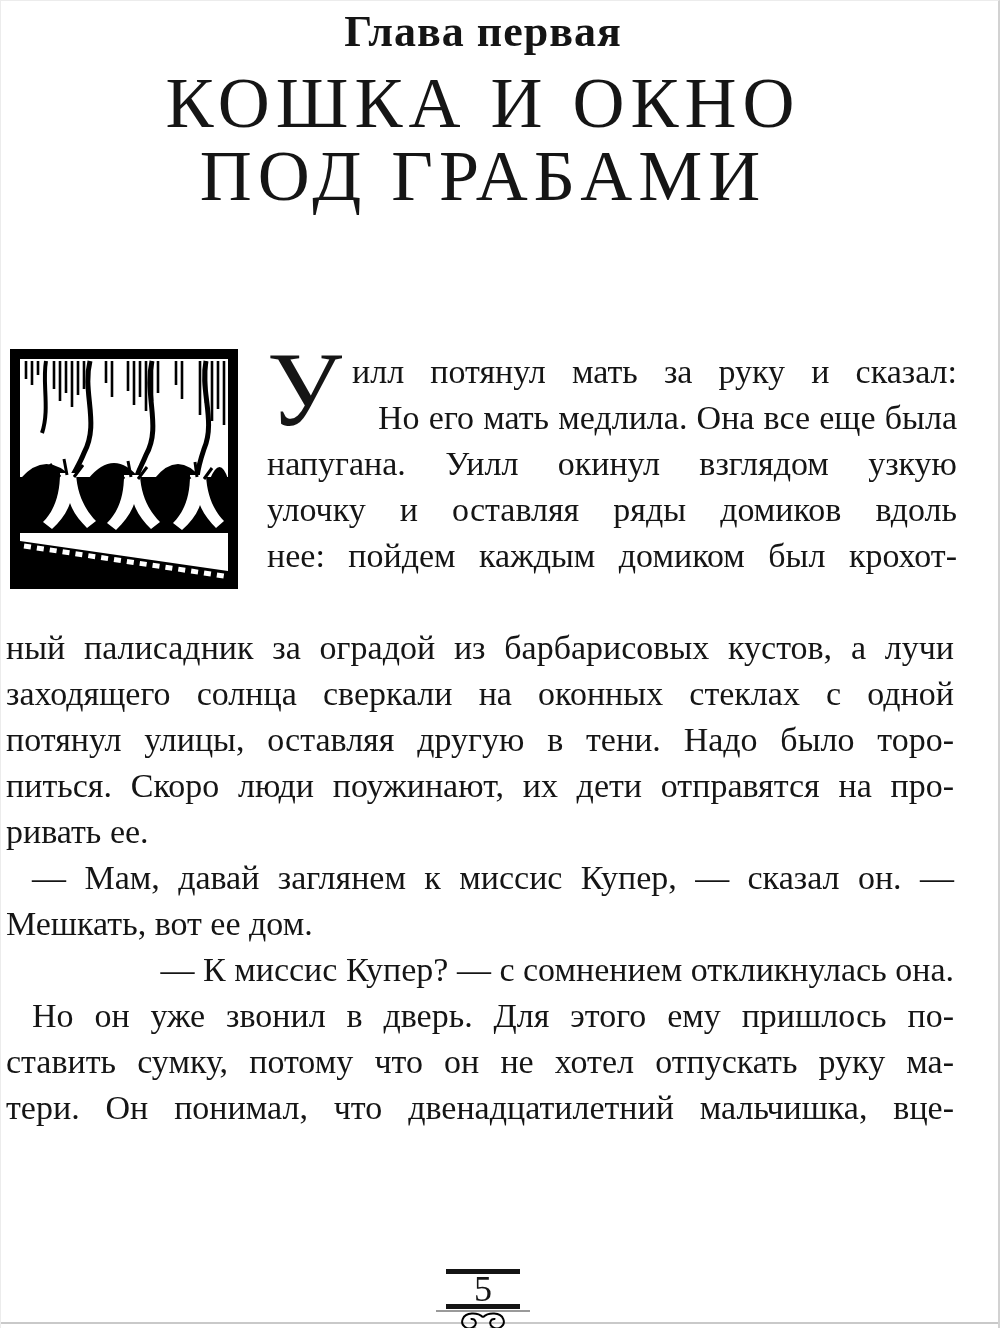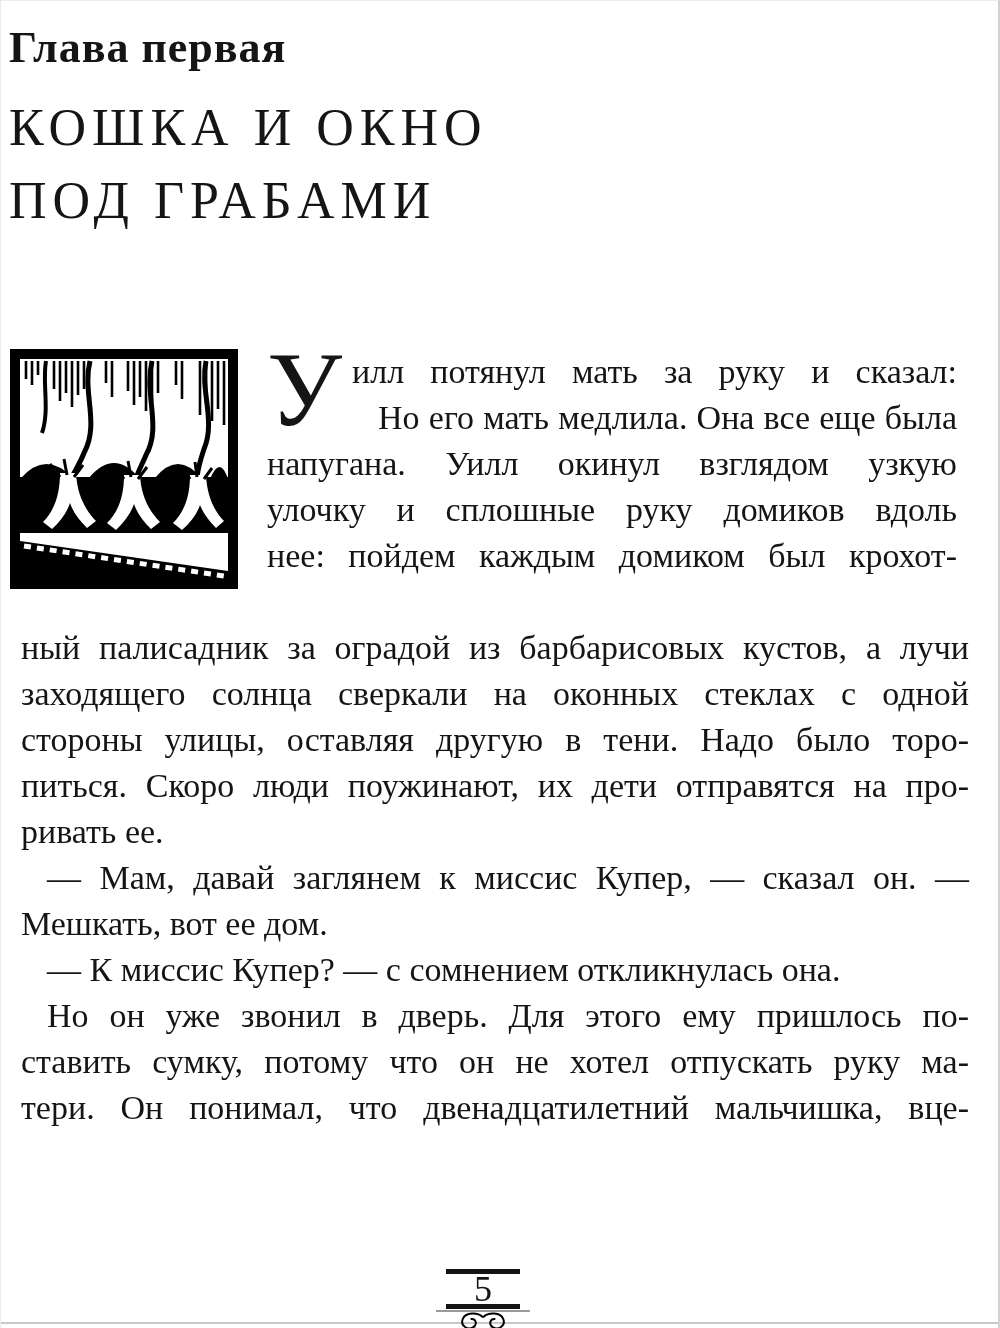--- a/index.html
+++ b/index.html
@@ -9,29 +9,29 @@
     background:#fff;
     overflow:hidden;
     box-sizing:border-box;
     border-top:1px solid #ececec;
     border-left:1px solid #ececec;
     border-right:2px solid #d2d2d2;
     font-family:"Liberation Serif", serif;
     color:#151515;
   }
   
-  .heading{position:absolute;top:16px;left:8px;width:948px;text-align:left;}
+  .heading{position:absolute;top:0;left:8px;width:948px;text-align:center;}
   .chapter-label{
     margin-top:4px;
     font-size:44px;line-height:54px;font-weight:bold;
     letter-spacing:1px;
   }
   .chapter-title{
-    margin-top:16px;
-    font-size:52px;line-height:73px;font-weight:normal;
+    margin-top:8px;
+    font-size:72px;line-height:73px;font-weight:normal;
     letter-spacing:6px;
     transform-origin:top center;
   }
   
   .opening{
     position:absolute;top:348px;left:8px;width:948px;
     display:flex;align-items:flex-start;
   }
   .illustration{flex:0 0 230px;margin-right:28px;}
   .opening-text{flex:1 1 auto;min-width:0;}
@@ -43,22 +43,22 @@
     font-weight:normal;
   }
   
   .line{
     height:46px;line-height:46px;
     font-size:34px;
     white-space:normal;
     text-align:left;
   }
   .line.j{text-align:justify;text-align-last:justify;font-family:Liberation Serif, serif;}
-  .line.ind{text-indent:26px;}
-  .body-lines{position:absolute;top:624px;left:20px;width:948px;}
+  .line.ind{text-indent:26px;text-align:right;}
+  .body-lines{position:absolute;top:624px;left:5px;width:948px;}
   
   .footer{
     position:absolute;top:1268px;left:8px;width:948px;
     display:flex;flex-direction:column;align-items:center;
     z-index:2;
   }
   .rule-thick{width:74px;height:5px;background:#141414;}
   .pagenum{font-size:36px;line-height:28px;margin:1px 0;}
   .rule-thin-gray{width:94px;height:2px;background:#9a9a9a;margin-top:1px;}
   .ornament{margin-top:0;}
@@ -108,30 +108,30 @@
         <path d="M10 192 L218 222 L218 234 L10 234 Z" fill="#000"></path>
         <line x1="14" y1="197" x2="214" y2="227" stroke="#fff" stroke-width="5" stroke-dasharray="7 6"></line>
       </svg>
     </div>
     <div class="opening-text">
       <span class="dropcap">У</span>
       <div>
           <div class="line j">илл потянул мать за руку и сказал:</div>
           <div class="line j ind">Но его мать медлила. Она все еще была</div>
           <div class="line j">напугана. Уилл окинул взглядом узкую</div>
-          <div class="line j">улочку и сплошные руку домиков вдоль</div>
+          <div class="line j">улочку и оставляя ряды домиков вдоль</div>
           <div class="line j">нее: пойдем каждым домиком был крохот-</div>
         </div>
     </div>
   </div>
 
   <div class="body-lines">
       <div class="line j">ный палисадник за оградой из барбарисовых кустов, а лучи</div>
       <div class="line j">заходящего солнца сверкали на оконных стеклах с одной</div>
-      <div class="line j">стороны улицы, оставляя другую в тени. Надо было торо-</div>
+      <div class="line j">потянул улицы, оставляя другую в тени. Надо было торо-</div>
       <div class="line j">питься. Скоро люди поужинают, их дети отправятся на про-</div>
       <div class="line">ривать ее.</div>
       <div class="line j ind">— Мам, давай заглянем к миссис Купер, — сказал он. —</div>
       <div class="line">Мешкать, вот ее дом.</div>
       <div class="line ind">— К миссис Купер? — с сомнением откликнулась она.</div>
       <div class="line j ind">Но он уже звонил в дверь. Для этого ему пришлось по-</div>
       <div class="line j">ставить сумку, потому что он не хотел отпускать руку ма-</div>
       <div class="line j">тери. Он понимал, что двенадцатилетний мальчишка, вце-</div>
     </div>
 

